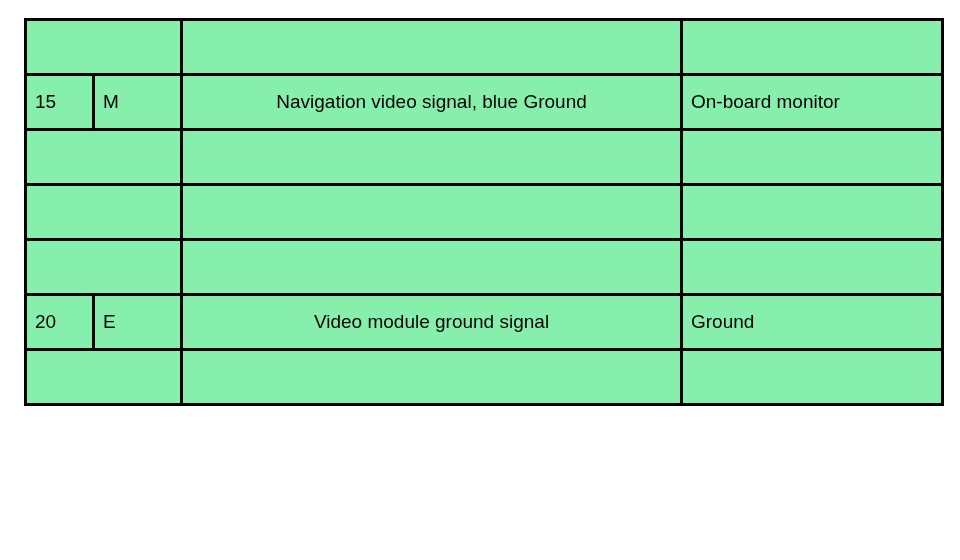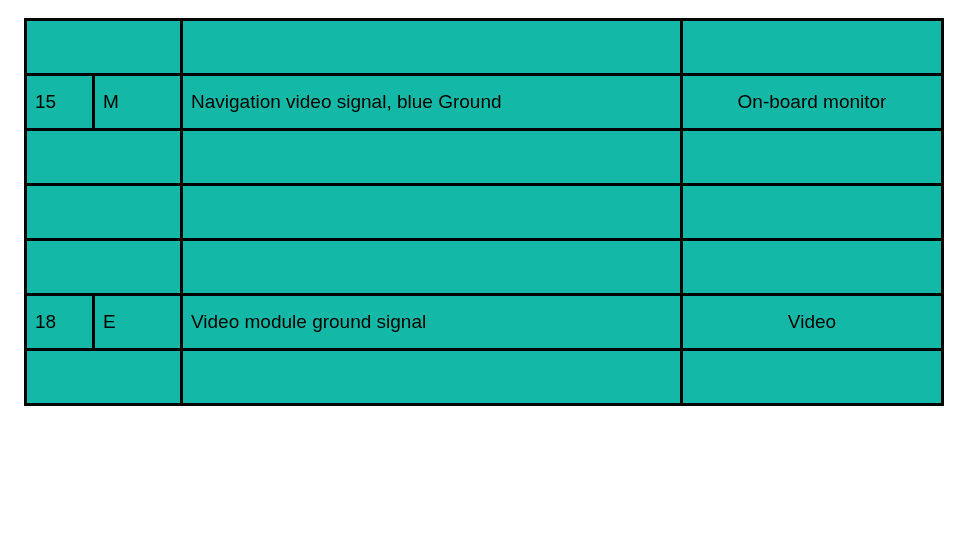--- a/index.html
+++ b/index.html
@@ -19,21 +19,21 @@
     height: 560px;
     box-sizing: border-box;
   }
   table.pin-table {
     position: absolute;
     left: 24px;
     top: 18px;
     width: 917px;
     border-collapse: collapse;
     table-layout: fixed;
-    background: #14b8a6;
+    background: #86efac;
   }
   table.pin-table td {
     border: 3px solid #000000;
     padding: 0 8px;
     font-size: 19px;
     line-height: 1.1;
     color: #000000;
     vertical-align: middle;
     overflow: hidden;
     white-space: nowrap;
@@ -42,22 +42,22 @@
   col.c-code   { width: 88px; }
   col.c-desc   { width: 500px; }
   col.c-target { width: 261px; }
 
   tr.row-data td { height: 52px; }
   tr.row-spacer td { height: 52px; }
 
   
   .cell-pin { text-align: left; }
   .cell-code { text-align: left; }
-  .cell-desc { text-align: left; }
-  .cell-target { text-align: center; }
+  .cell-desc { text-align: center; }
+  .cell-target { text-align: left; }
 </style>
 </head>
 <body>
 
 <div class="sheet">
   <table class="pin-table">
     <colgroup>
       <col class="c-pin">
       <col class="c-code">
       <col class="c-desc">
@@ -92,24 +92,24 @@
       </tr>
 
 
       <tr class="row-spacer">
         <td class="cell-pin" colspan="2"></td>
         <td class="cell-desc"></td>
         <td class="cell-target"></td>
       </tr>
 
       <tr class="row-data">
-        <td class="cell-pin">18</td>
+        <td class="cell-pin">20</td>
         <td class="cell-code">E</td>
         <td class="cell-desc">Video module ground signal</td>
-        <td class="cell-target">Video</td>
+        <td class="cell-target">Ground</td>
       </tr>
 
       <tr class="row-spacer">
         <td class="cell-pin" colspan="2"></td>
         <td class="cell-desc"></td>
         <td class="cell-target"></td>
       </tr>
 
     </tbody>
   </table>

